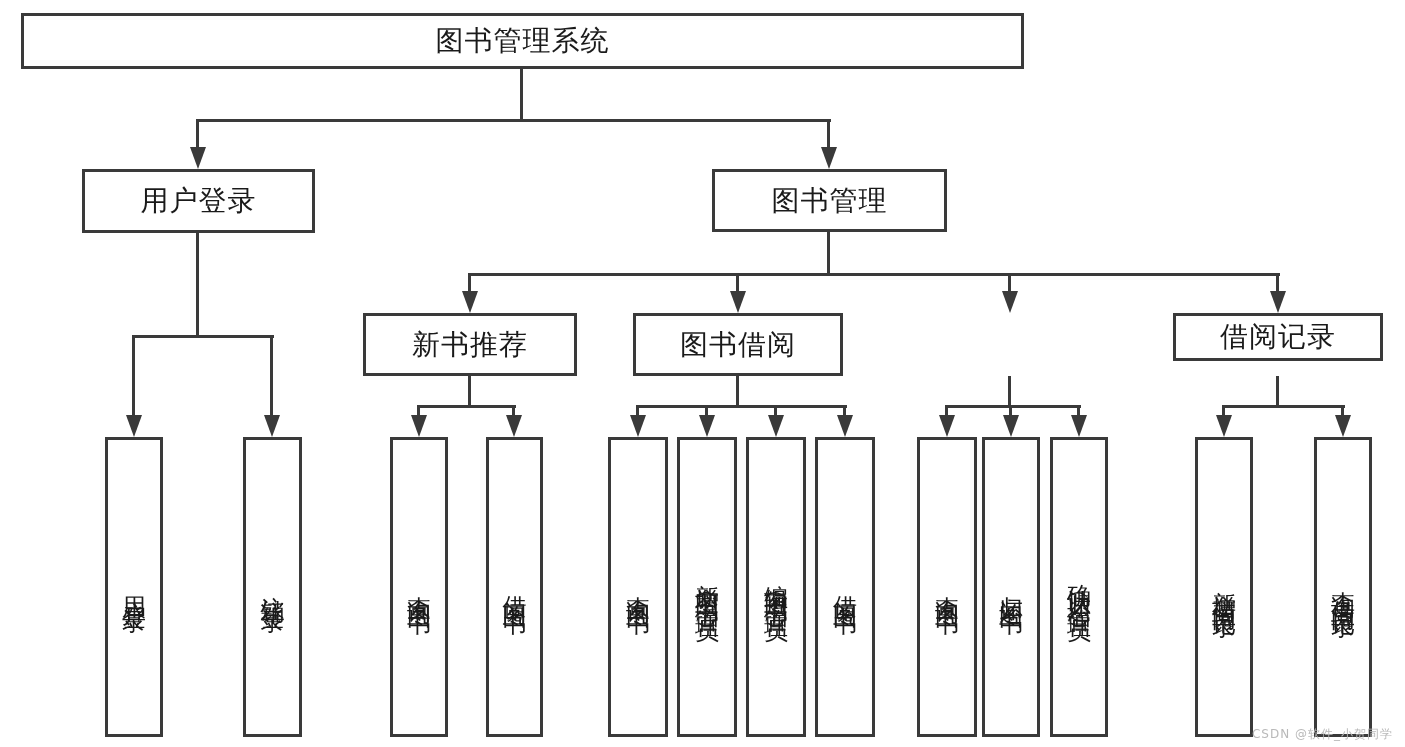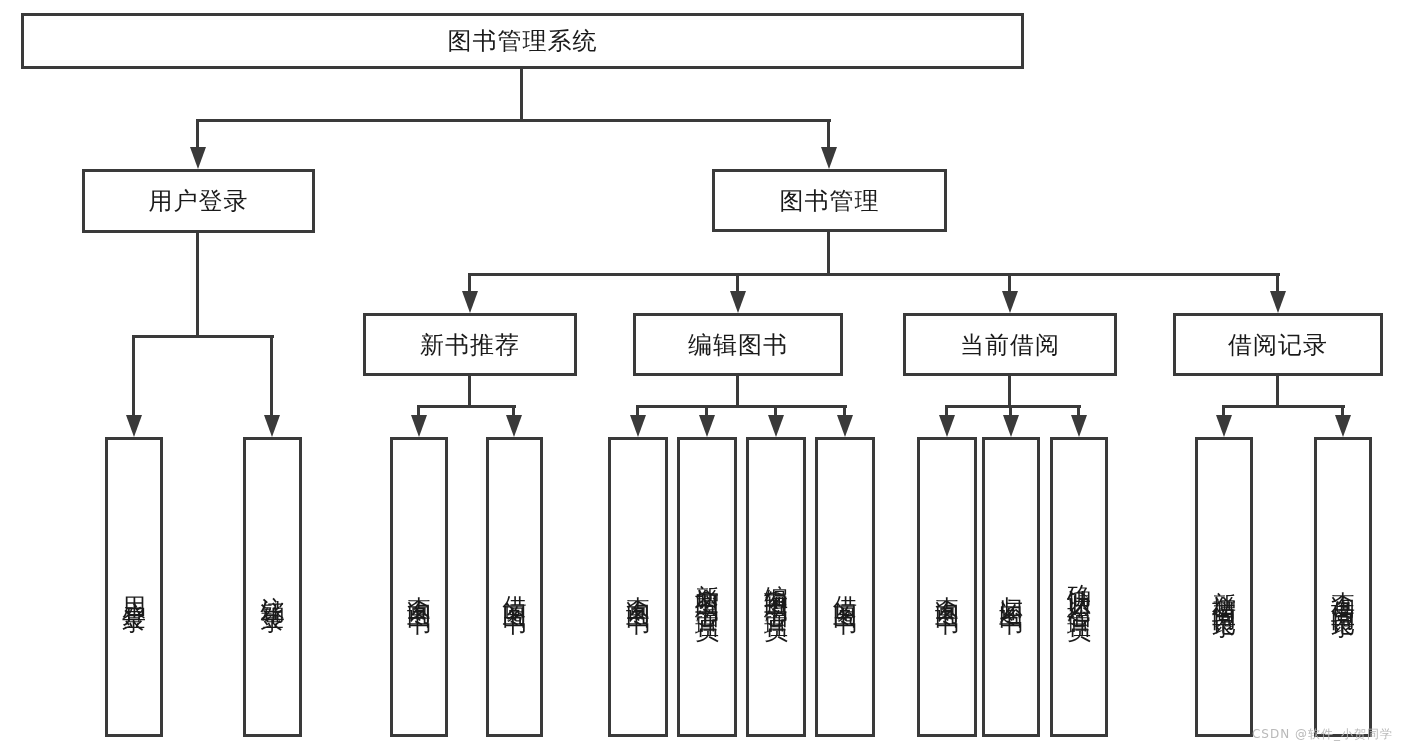--- a/index.html
+++ b/index.html
@@ -16,21 +16,21 @@
     overflow:hidden;
     font-family:"DejaVu Sans","Liberation Sans",sans-serif;
     color:var(--text);
   }
   .hbox{
     position:absolute;
     box-sizing:border-box;
     border:3px solid var(--line);
     background:#fff;
     display:flex;align-items:center;justify-content:center;
-    font-size:24px;
+    font-size:28px;
     letter-spacing:1px;
     white-space:nowrap;
   }
   .vbox{
     position:absolute;
     box-sizing:border-box;
     border:3px solid var(--line);
     background:#fff;
     top:437px;height:300px;
     display:flex;align-items:center;justify-content:center;
@@ -87,23 +87,22 @@
   <div class="vline" style="left:468px;top:273px;height:22px;"></div>
   <div class="tri" style="left:462px;top:291px;"></div>
   <div class="vline" style="left:736px;top:273px;height:22px;"></div>
   <div class="tri" style="left:730px;top:291px;"></div>
   <div class="vline" style="left:1008px;top:273px;height:22px;"></div>
   <div class="tri" style="left:1002px;top:291px;"></div>
   <div class="vline" style="left:1276px;top:273px;height:22px;"></div>
   <div class="tri" style="left:1270px;top:291px;"></div>
 
   <div class="hbox" style="left:363px;top:313px;width:214px;height:63px;font-family:Liberation Mono, monospace;">新书推荐</div>
-  <div class="hbox" style="left:633px;top:313px;width:210px;height:63px;">编辑图书</div>
-  <div class="hbox" style="left:903px;top:313px;width:214px;height:63px;">当前借阅</div>
-  <div class="hbox" style="left:1173px;top:313px;width:210px;height:63px;">借阅记录</div>
+  <div class="hbox" style="left:633px;top:313px;width:210px;height:63px;">图书借阅</div>
+  <div class="hbox" style="left:1173px;top:313px;width:210px;height:48px;">借阅记录</div>
 
   <div class="vline" style="left:468px;top:376px;height:31px;"></div>
   <div class="hline" style="left:417px;top:405px;width:99px;"></div>
   <div class="vline" style="left:417px;top:405px;height:13px;"></div>
   <div class="tri" style="left:411px;top:415px;"></div>
   <div class="vline" style="left:512px;top:405px;height:13px;"></div>
   <div class="tri" style="left:506px;top:415px;"></div>
 
   <div class="vline" style="left:736px;top:376px;height:31px;"></div>
   <div class="hline" style="left:636px;top:405px;width:211px;"></div>

